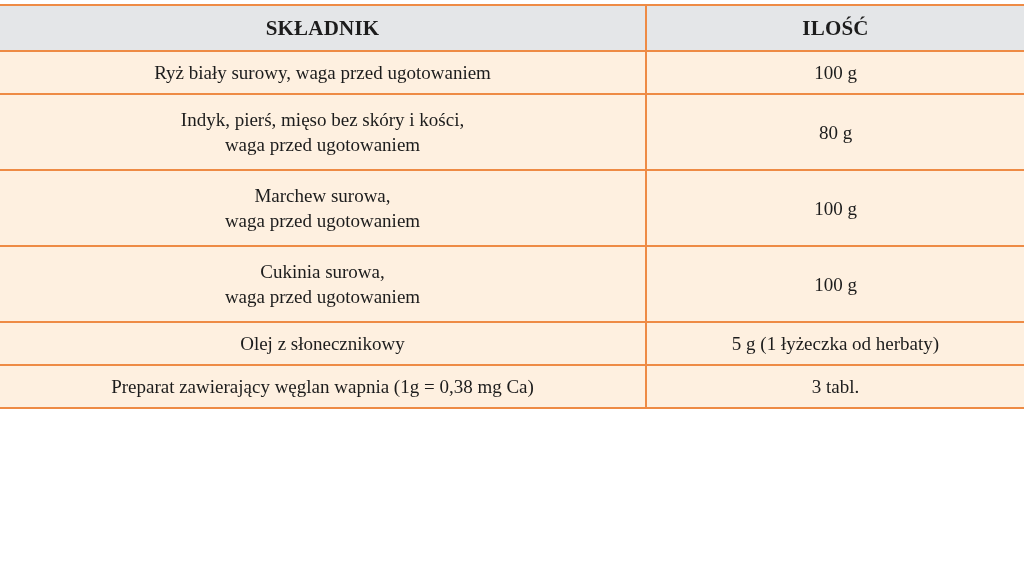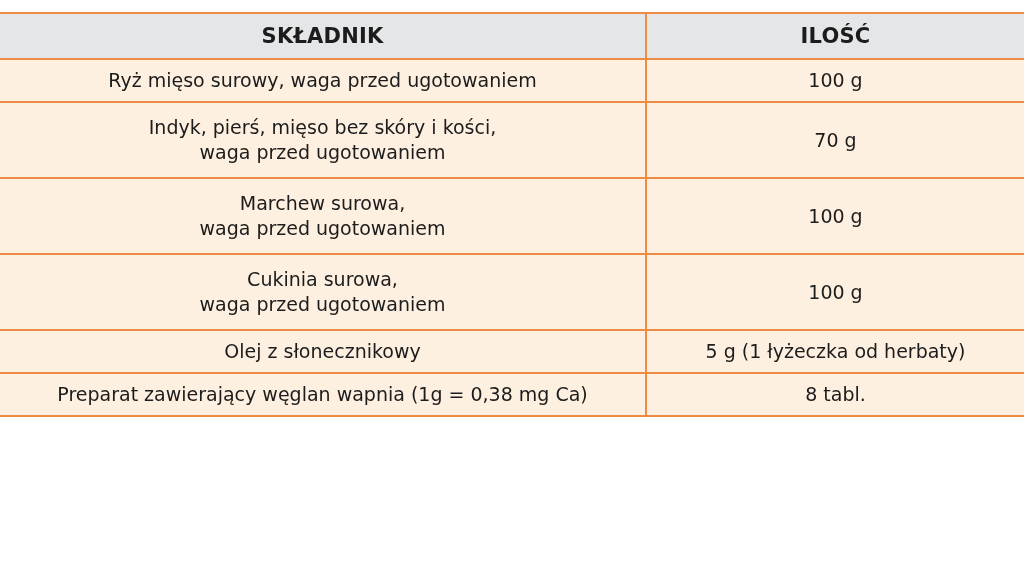--- a/index.html
+++ b/index.html
@@ -10,22 +10,23 @@
     body {
       width: 1024px;
       height: 587px;
       overflow: hidden;
       position: relative;
       font-family: "DejaVu Sans", "Liberation Sans", sans-serif;
     }
     .table-wrap {
       position: absolute;
       left: 0;
-      top: 12px;
+      top: 4px;
       width: 1024px;
+      font-family: Liberation Serif, serif;
     }
     table {
       border-collapse: collapse;
       width: 1024px;
       table-layout: fixed;
     }
     col.c1 { width: 646px; }
     col.c2 { width: 378px; }
     th, td {
       border-top: 2px solid #ee8b45;
@@ -63,30 +64,30 @@
     </colgroup>
     <thead>
       <tr>
         <th class="c1">SKŁADNIK</th>
         <th class="c2">ILOŚĆ</th>
       </tr>
     </thead>
     <tbody>
       <tr class="r-single">
         <td class="c1">
-          <span class="line">Ryż mięso surowy, waga przed ugotowaniem</span>
+          <span class="line">Ryż biały surowy, waga przed ugotowaniem</span>
         </td>
         <td class="c2">100 g</td>
       </tr>
       <tr class="r-double">
         <td class="c1">
           <span class="line">Indyk, pierś, mięso bez skóry i kości,</span>
           <span class="line">waga przed ugotowaniem</span>
         </td>
-        <td class="c2">70 g</td>
+        <td class="c2">80 g</td>
       </tr>
       <tr class="r-double">
         <td class="c1">
           <span class="line">Marchew surowa,</span>
           <span class="line">waga przed ugotowaniem</span>
         </td>
         <td class="c2">100 g</td>
       </tr>
       <tr class="r-double">
         <td class="c1">
@@ -98,17 +99,17 @@
       <tr class="r-single">
         <td class="c1">
           <span class="line">Olej z słonecznikowy</span>
         </td>
         <td class="c2">5 g (1 łyżeczka od herbaty)</td>
       </tr>
       <tr class="r-single">
         <td class="c1">
           <span class="line">Preparat zawierający węglan wapnia (1g = 0,38 mg Ca)</span>
         </td>
-        <td class="c2">8 tabl.</td>
+        <td class="c2">3 tabl.</td>
       </tr>
     </tbody>
   </table>
 </div>
 
 </body></html>

